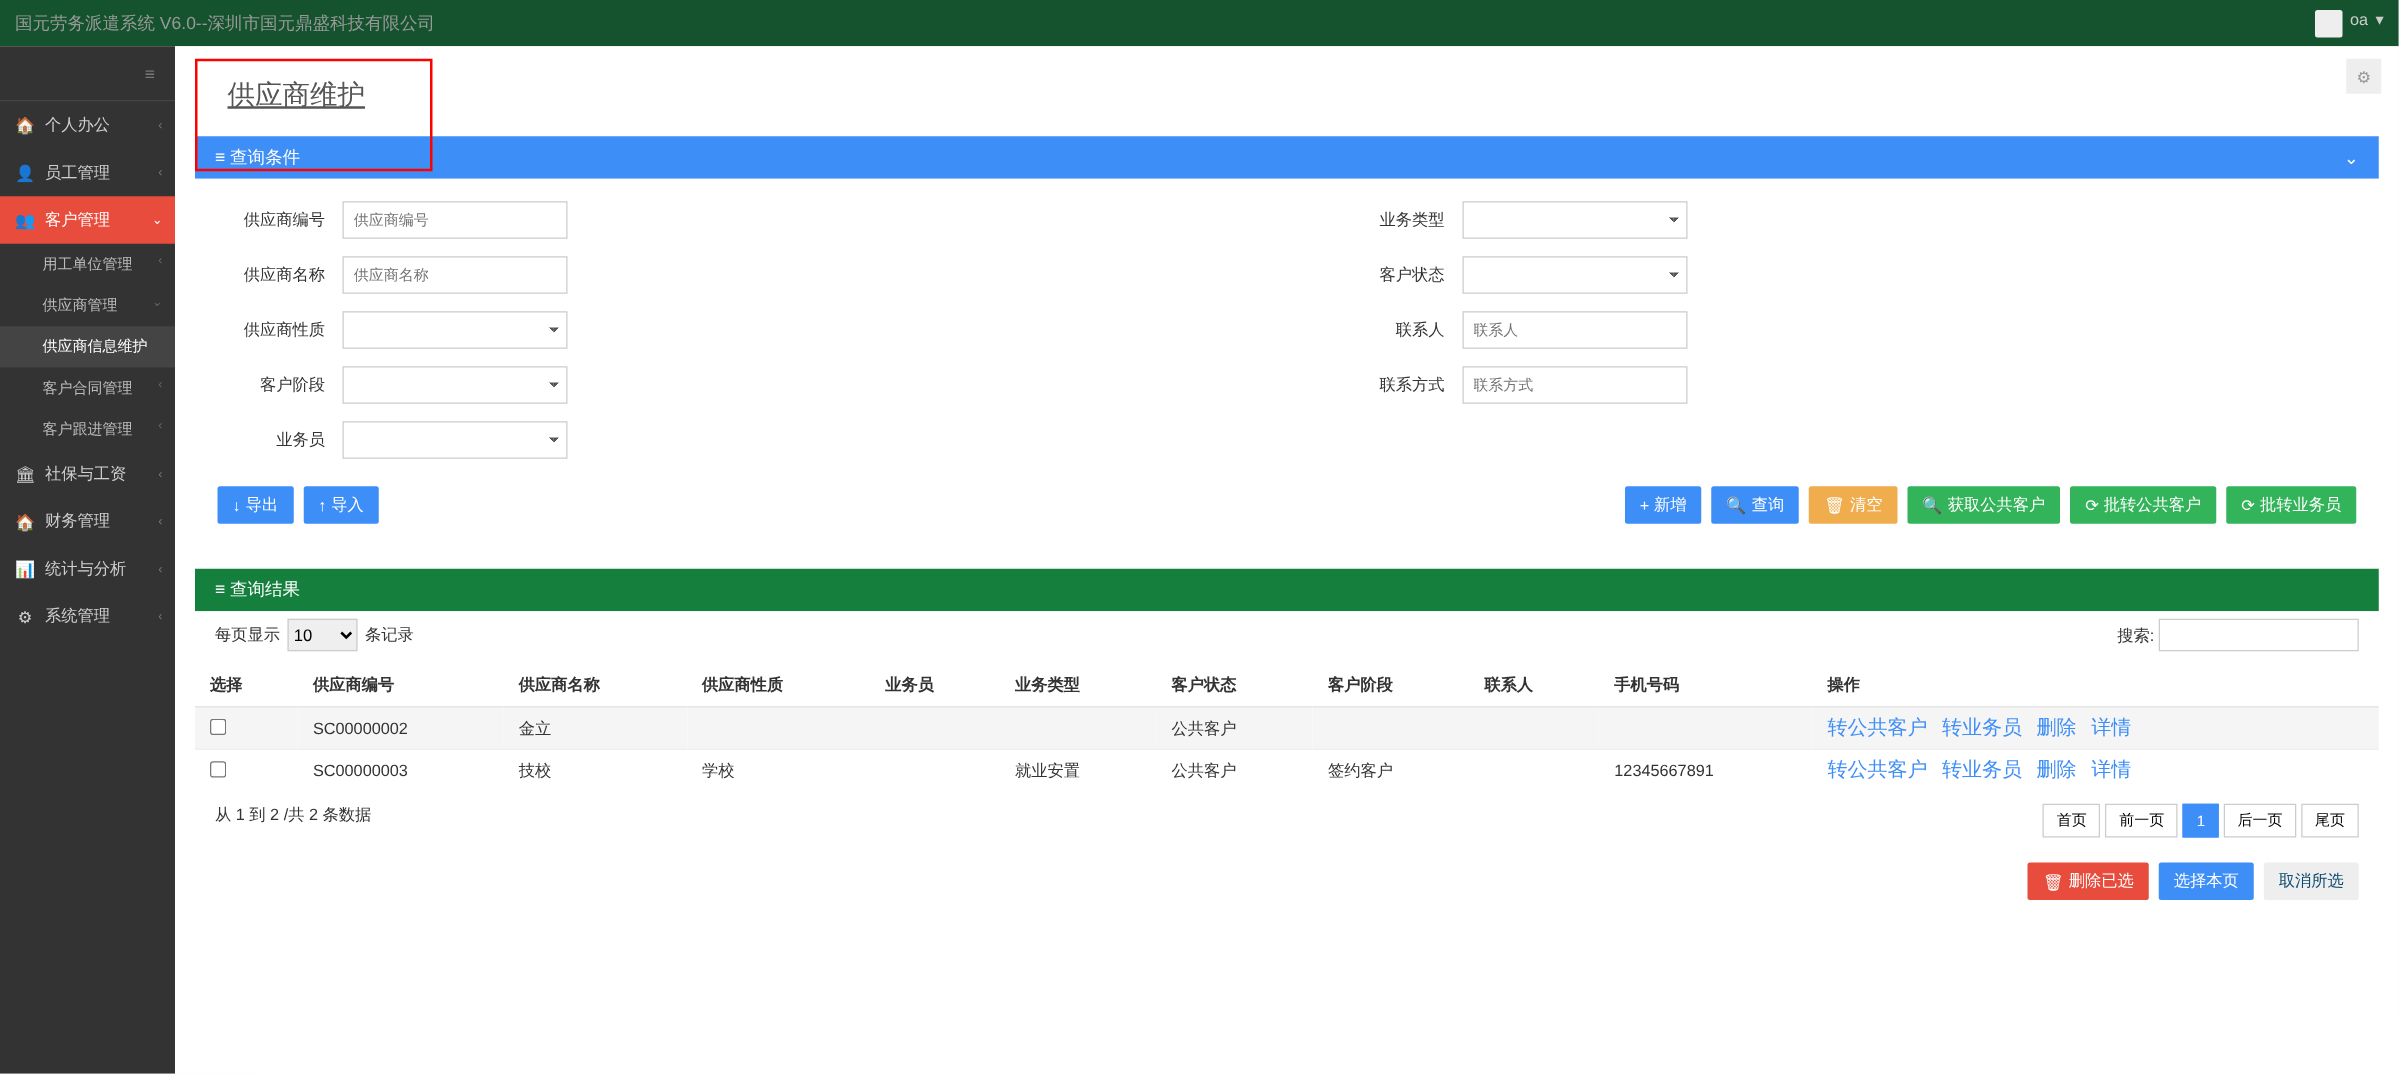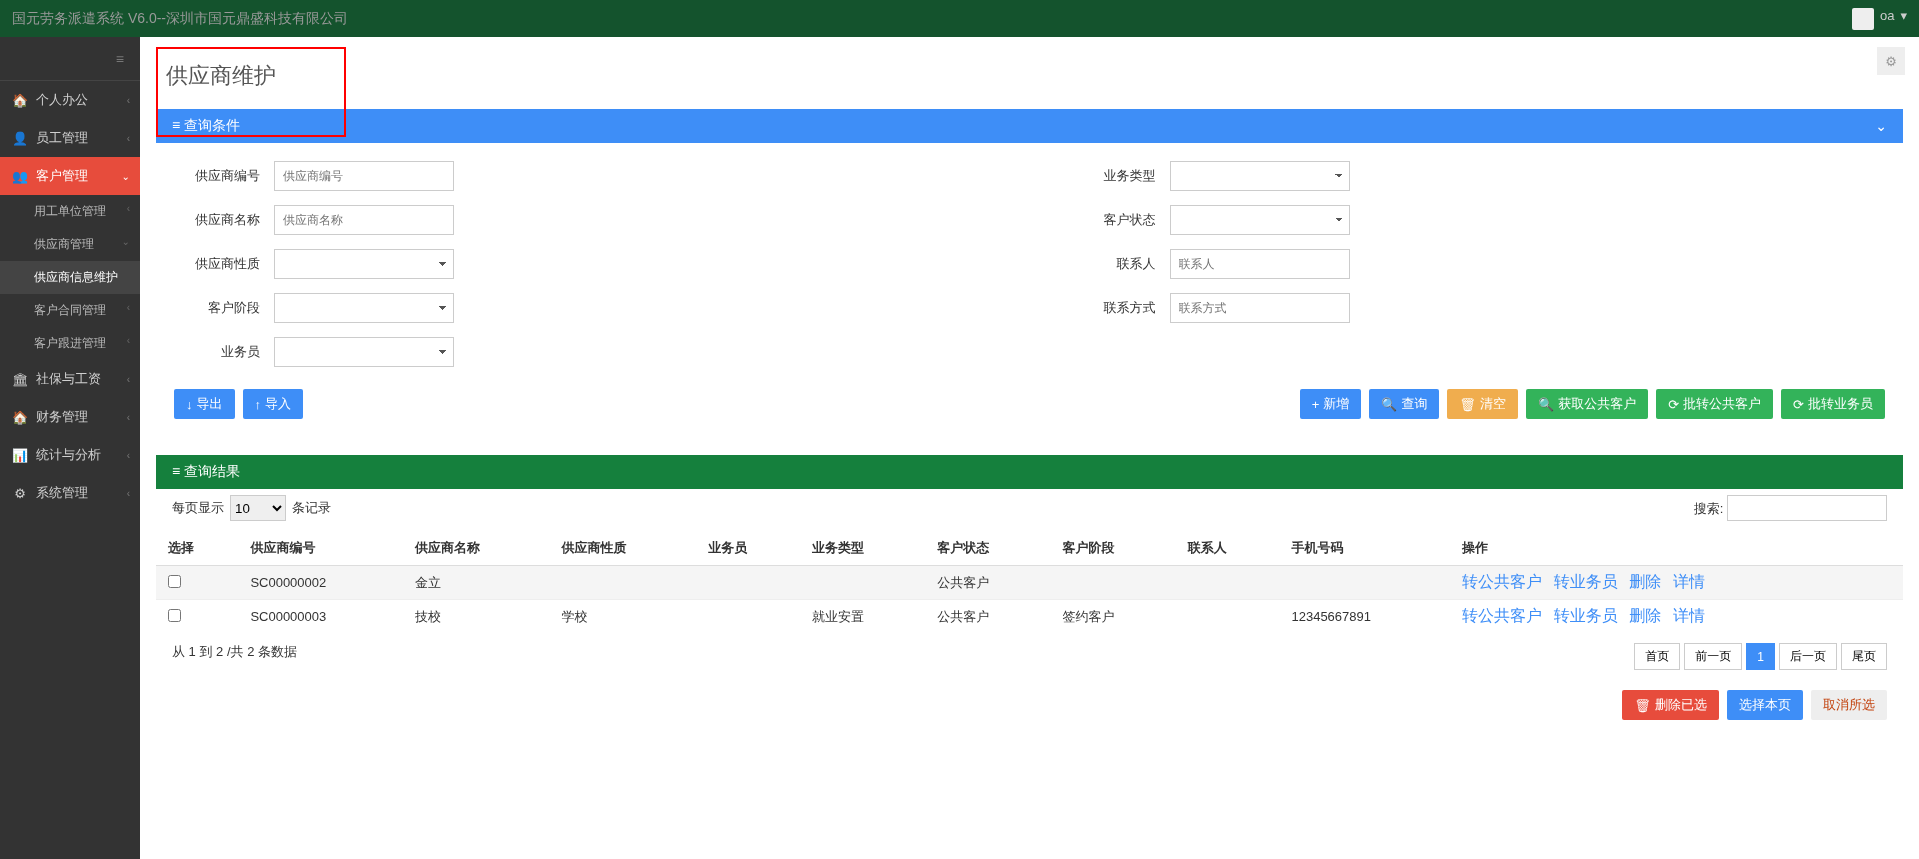--- a/index.html
+++ b/index.html
@@ -45,21 +45,21 @@
     .form-control { width: 180px; height: 30px; border: 1px solid #ccc; padding: 0 8px; font-size: 12px; color:#555; background:#fff; }
     select.form-control { appearance: none; background-image: linear-gradient(45deg, transparent 50%, #555 50%), linear-gradient(135deg, #555 50%, transparent 50%); background-position: right 10px top 12px, right 6px top 12px; background-size: 4px 4px; background-repeat: no-repeat; }
     
     .btn-row { display: flex; gap: 8px; margin-top: 22px; }
     .btn-row .spacer { flex: 1; }
     .btn { display: inline-flex; align-items: center; gap: 4px; padding: 6px 12px; border: none; color: #fff; font-size: 13px; cursor: pointer; border-radius: 2px; }
     .btn-blue { background: #3e8ef7; }
     .btn-orange { background: #f0ad4e; }
     .btn-green { background: #33b35a; }
     .btn-red { background: #e74c3c; }
-    .btn-grey { background: #eee; color: #c2410c; }
+    .btn-grey { background: #eee; color: #0c4a6e; }
     
     .table-controls { display: flex; align-items: center; justify-content: space-between; padding: 6px 16px 10px 16px; }
     .table-controls .left { display:flex; align-items:center; gap:6px; }
     .table-controls select { width: 56px; height: 26px; border:1px solid #ccc; }
     .table-controls input[type=text] { width: 160px; height: 26px; border:1px solid #ccc; padding: 0 6px; }
     
     table.data { width: calc(100% - 0px); border-collapse: collapse; }
     table.data th { text-align: left; font-weight: bold; font-size: 13px; padding: 8px 12px; border-bottom: 1px solid #ddd; }
     table.data td { padding: 6px 12px; font-size: 13px; border-top: 1px solid #eee; }
     table.data tr.odd { background: #f5f5f5; }
@@ -152,21 +152,21 @@
     </div>
   </div>
 
   <div class="content">
     <div class="tool-corner">
         <span>⚙</span>
       </div>
 
     <div class="page-title-wrap" style="margin:10px 16px 0 16px;">
       <div class="rb"></div>
-      <div class="page-title" style="padding:14px 10px 18px 10px;">供应商维护</div>
+      <div class="page-title" style="padding:14px 10px 18px 26px;text-decoration:underline;">供应商维护</div>
 
       <div class="panel">
         <div class="panel-header blue">
           <span>≡ 查询条件</span>
           <span class="collapse">⌄</span>
         </div>
         <div class="panel-body">
           <div class="form-grid">
             <div class="form-row">
               <div class="form-label">供应商编号</div>

